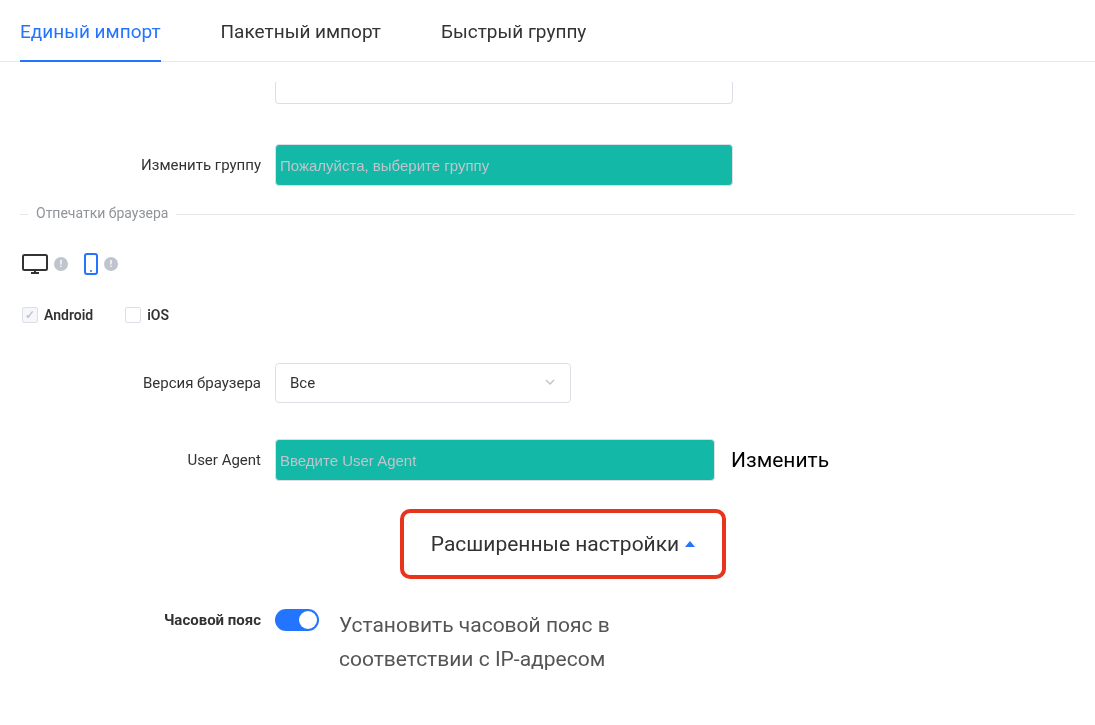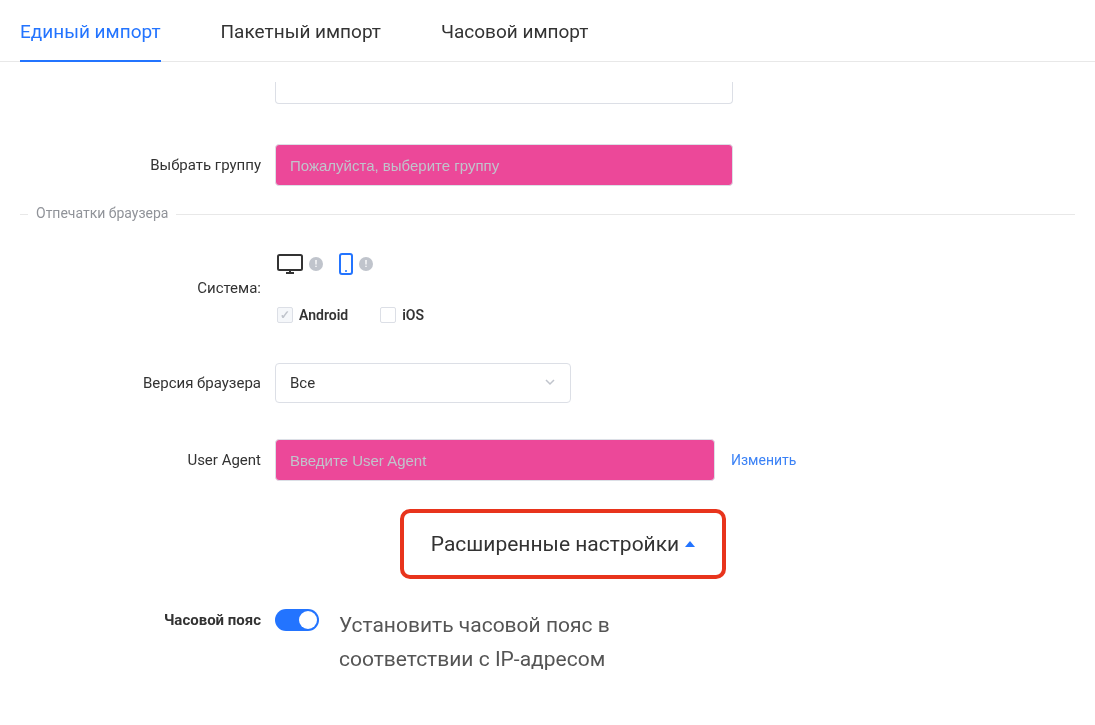--- a/index.html
+++ b/index.html
@@ -62,25 +62,25 @@
       display: flex;
       align-items: center;
       gap: 16px;
       flex: 1;
     }
     .input-box {
       width: 458px;
       height: 42px;
       border: 1px solid #dcdfe6;
       border-radius: 4px;
-      padding: 0 14px;
+      padding: 0 4px;
       font-size: 15px;
       color: #333;
       outline: none;
-      background: #ec4899;
+      background: #14b8a6;
     }
     .input-box::placeholder {
       color: #c0c4cc;
     }
     .input-box-narrow {
       width: 440px;
     }
     .btn-outline {
       height: 42px;
       padding: 0 18px;
@@ -180,22 +180,22 @@
       align-items: center;
       justify-content: space-between;
       background: #fff;
       cursor: pointer;
       font-size: 15px;
     }
     .chevron-down {
       color: #c0c4cc;
     }
     .link {
-      color: #3b82f6;
-      font-size: 14px;
+      color: #000000;
+      font-size: 21px;
       cursor: pointer;
     }
     .advanced-box {
       width: 326px;
       height: 70px;
       border: 4px solid #e8341c;
       border-radius: 10px;
       display: flex;
       align-items: center;
       justify-content: center;
@@ -259,40 +259,39 @@
       margin-left: 255px;
     }
   </style>
 </head>
 <body>
 
 <div class="container">
   <div class="tabs">
     <div class="tab active">Единый импорт</div>
     <div class="tab">Пакетный импорт</div>
-    <div class="tab">Часовой импорт</div>
+    <div class="tab">Быстрый группу</div>
   </div>
 
   <div class="content">
     <div class="empty-input-row">
       <div class="empty-input"></div>
     </div>
 
     <div class="form-row">
-      <div class="form-label">Выбрать группу</div>
+      <div class="form-label">Изменить группу</div>
       <div class="form-field">
         <input class="input-box" placeholder="Пожалуйста, выберите группу" style="">
       </div>
     </div>
 
     <div class="fieldset">
       <div class="fieldset-legend">Отпечатки браузера</div>
 
       <div class="form-row" style="margin-bottom:8px;">
-        <div class="form-label">Система:</div>
         <div class="form-field" style="flex-direction:column; align-items:flex-start;">
           <div class="system-icons">
             <span class="icon-desktop">
               <svg width="26" height="20" viewBox="0 0 26 20">
                 <rect x="1" y="1" width="24" height="15" rx="1.5" fill="none" stroke="#333" stroke-width="2"></rect>
                 <line x1="9" y1="19" x2="17" y2="19" stroke="#333" stroke-width="2"></line>
                 <line x1="13" y1="16" x2="13" y2="19" stroke="#333" stroke-width="2"></line>
               </svg>
               <span class="info-dot">!</span>
             </span>

